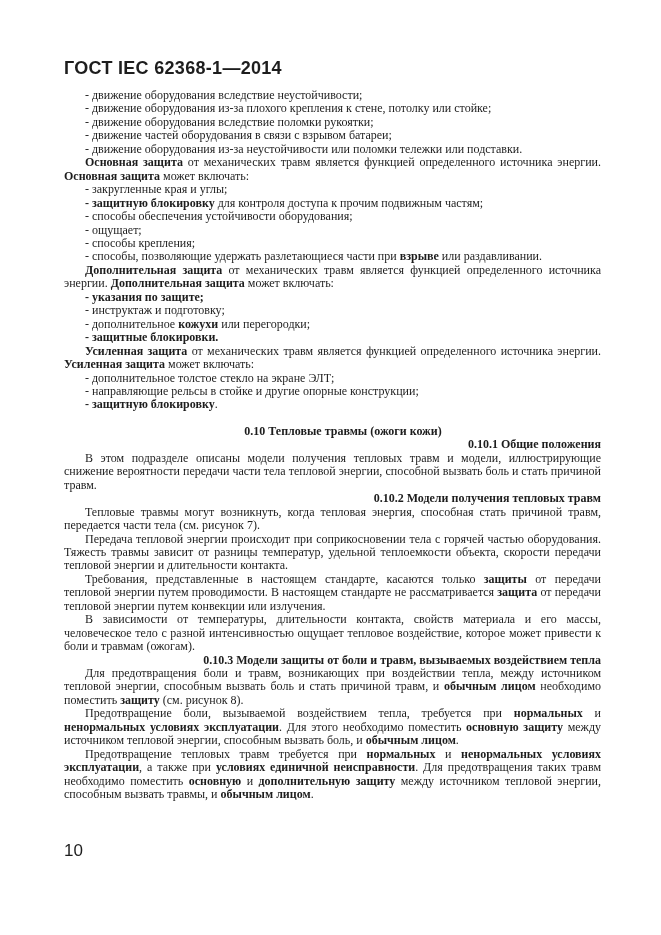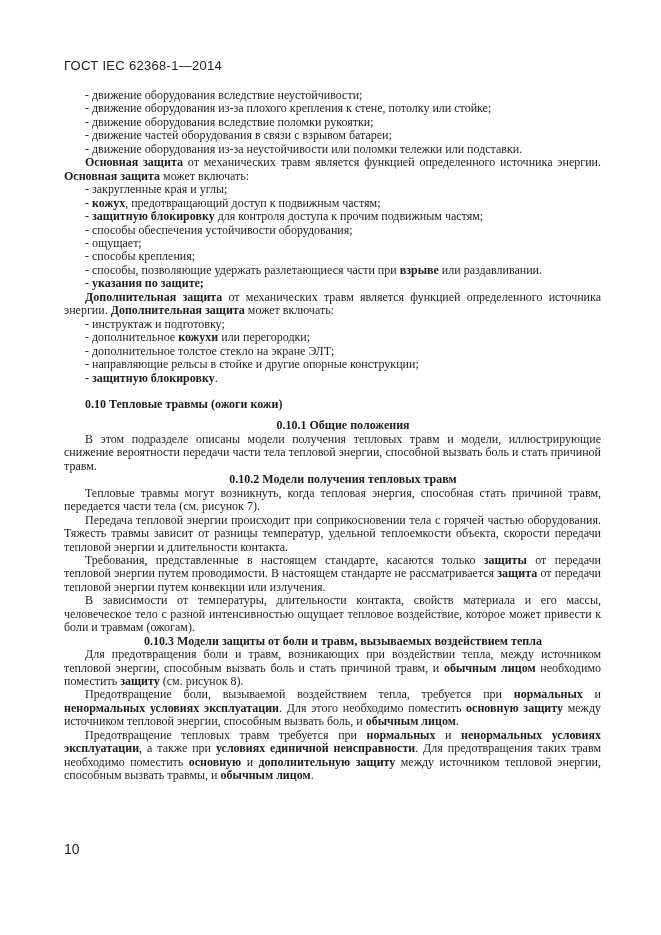--- a/index.html
+++ b/index.html
@@ -13,22 +13,22 @@
     height: 935px;
     background: #ffffff;
     font-family: "Liberation Sans", sans-serif;
     color: #1d1d1d;
     overflow: hidden;
   }
   .doc-header {
     position: absolute;
     left: 64px;
     top: 58px;
-    font-size: 13px;
-    font-weight: normal;
+    font-size: 18px;
+    font-weight: bold;
     letter-spacing: 0.3px;
   }
   .doc-body {
     position: absolute;
     left: 64px;
     top: 89px;
     width: 537px;
     font-size: 12px;
     line-height: 13.45px;
     font-family: Liberation Serif, serif;
@@ -37,61 +37,62 @@
     text-indent: 21px;
   }
   .para {
     text-align: justify;
   }
   .bullet {
     text-align: left;
   }
   .heading1 {
     font-weight: bold;
-    text-align: left;
-    margin: 13px 0 8px 0;
+    text-align: center;
+    margin: 13px 0 0 0;
   }
   .heading2 {
     font-weight: bold;
-    text-align: center;
+    text-align: right;
   }
   .blk b {
     font-weight: bold;
   }
   .page-number {
     position: absolute;
     left: 64px;
     top: 841px;
-    font-size: 14px;
+    font-size: 17px;
   }
 </style>
 </head>
 <body>
 
 <div class="page">
   <div class="doc-header">ГОСТ IEC 62368-1—2014</div>
 
   <div class="doc-body">
       <div class="blk bullet"><span>- движение оборудования вследствие неустойчивости;</span></div>
       <div class="blk bullet"><span>- движение оборудования из-за плохого крепления к стене, потолку или стойке;</span></div>
       <div class="blk bullet"><span>- движение оборудования вследствие поломки рукоятки;</span></div>
       <div class="blk bullet"><span>- движение частей оборудования в связи с взрывом батареи;</span></div>
       <div class="blk bullet"><span>- движение оборудования из-за неустойчивости или поломки тележки или подставки.</span></div>
       <div class="blk para"><b>Основная защита</b><span> от механических травм является функцией определенного источника энергии. </span><b>Основная защита</b><span> может включать:</span></div>
       <div class="blk bullet"><span>- закругленные края и углы;</span></div>
-      <div class="blk bullet"><b>- кожух</b><span>, предотвращающий доступ к подвижным частям;</span></div>
       <div class="blk bullet"><b>- защитную блокировку</b><span> для контроля доступа к прочим подвижным частям;</span></div>
       <div class="blk bullet"><span>- способы обеспечения устойчивости оборудования;</span></div>
       <div class="blk bullet"><span>- ощущает;</span></div>
       <div class="blk bullet"><span>- способы крепления;</span></div>
       <div class="blk bullet"><span>- способы, позволяющие удержать разлетающиеся части при </span><b>взрыве</b><span> или раздавливании.</span></div>
+      <div class="blk para"><b>Дополнительная защита</b><span> от механических травм является функцией определенного источника энергии. </span><b>Дополнительная защита</b><span> может включать:</span></div>
       <div class="blk bullet"><b>- указания по защите;</b></div>
-      <div class="blk para"><b>Дополнительная защита</b><span> от механических травм является функцией определенного источника энергии. </span><b>Дополнительная защита</b><span> может включать:</span></div>
       <div class="blk bullet"><span>- инструктаж и подготовку;</span></div>
       <div class="blk bullet"><span>- дополнительное </span><b>кожухи</b><span> или перегородки;</span></div>
+      <div class="blk bullet"><b>- защитные блокировки.</b></div>
+      <div class="blk para"><b>Усиленная защита</b><span> от механических травм является функцией определенного источника энергии. </span><b>Усиленная защита</b><span> может включать:</span></div>
       <div class="blk bullet"><span>- дополнительное толстое стекло на экране ЭЛТ;</span></div>
       <div class="blk bullet"><span>- направляющие рельсы в стойке и другие опорные конструкции;</span></div>
       <div class="blk bullet"><b>- защитную блокировку</b><span>.</span></div>
       <div class="blk heading1"><span>0.10 Тепловые травмы (ожоги кожи)</span></div>
       <div class="blk heading2"><span>0.10.1 Общие положения</span></div>
       <div class="blk para"><span>В этом подразделе описаны модели получения тепловых травм и модели, иллюстрирующие снижение вероятности передачи части тела тепловой энергии, способной вызвать боль и стать причиной травм.</span></div>
       <div class="blk heading2"><span>0.10.2 Модели получения тепловых травм</span></div>
       <div class="blk para"><span>Тепловые травмы могут возникнуть, когда тепловая энергия, способная стать причиной травм, передается части тела (см. рисунок 7).</span></div>
       <div class="blk para"><span>Передача тепловой энергии происходит при соприкосновении тела с горячей частью оборудования. Тяжесть травмы зависит от разницы температур, удельной теплоемкости объекта, скорости передачи тепловой энергии и длительности контакта.</span></div>
       <div class="blk para"><span>Требования, представленные в настоящем стандарте, касаются только </span><b>защиты</b><span> от передачи тепловой энергии путем проводимости. В настоящем стандарте не рассматривается </span><b>защита</b><span> от передачи тепловой энергии путем конвекции или излучения.</span></div>

